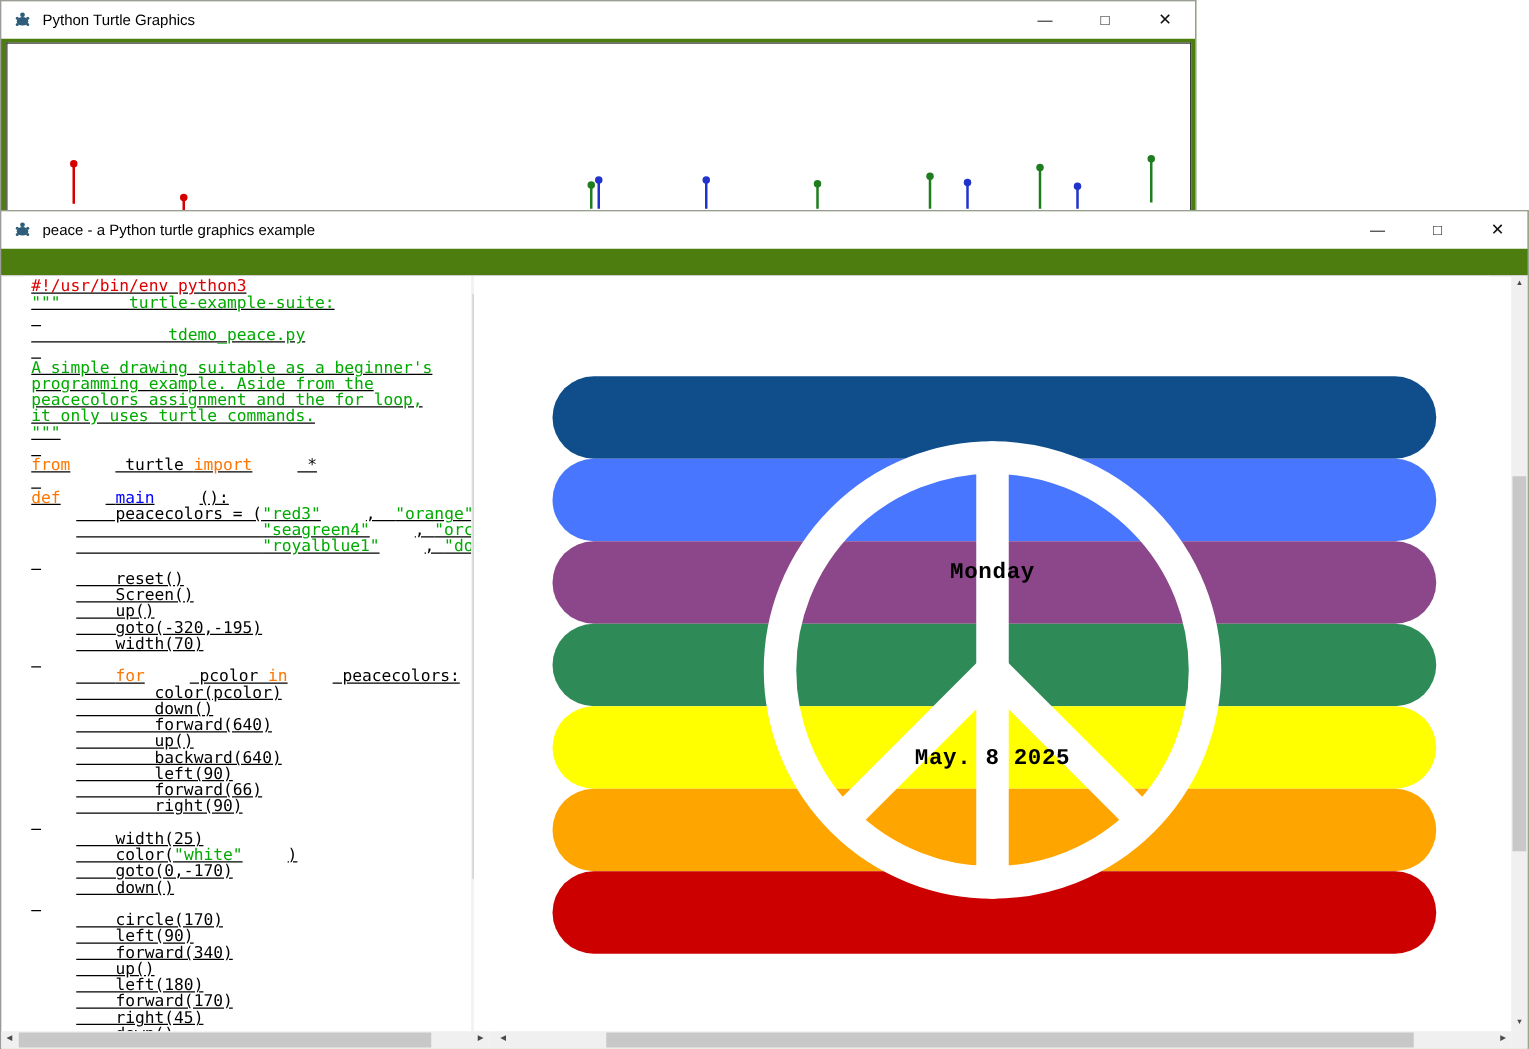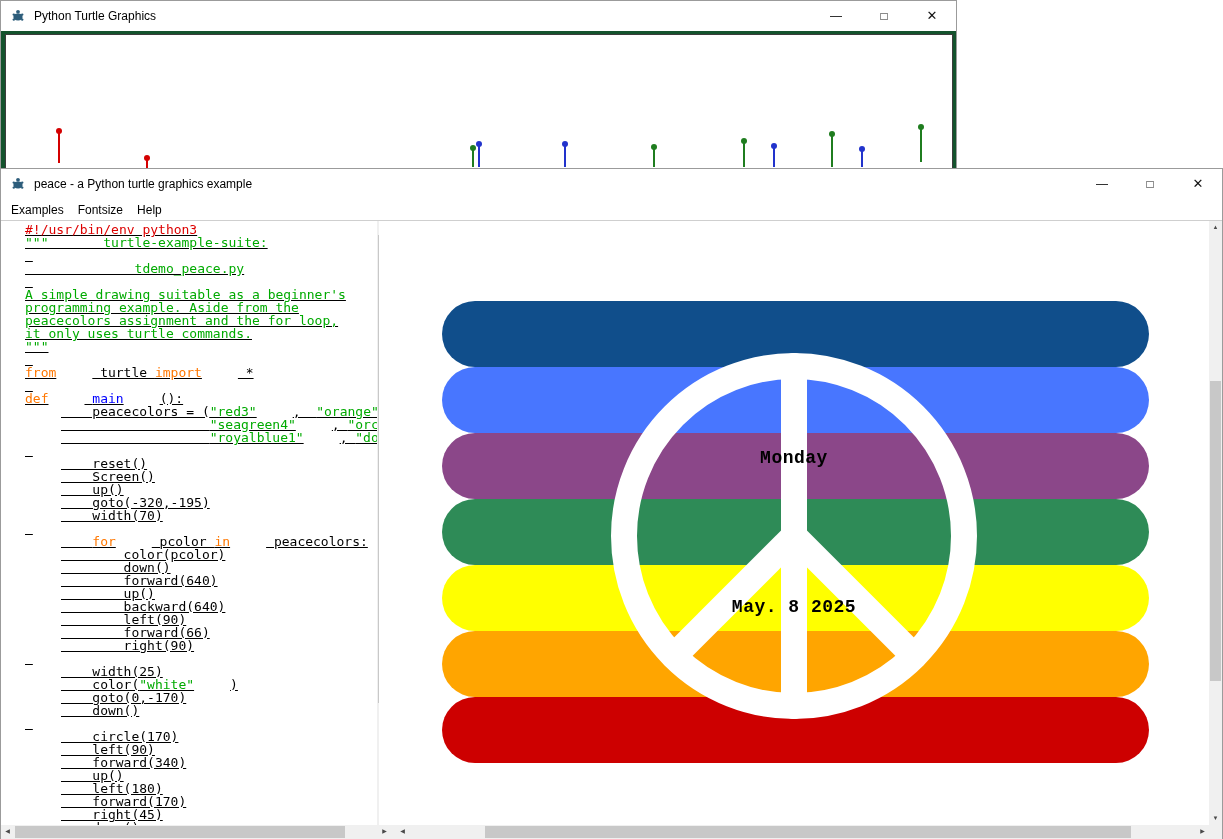--- a/index.html
+++ b/index.html
@@ -1,20 +1,20 @@
 <!DOCTYPE html>
 <html><head>
 <meta charset="utf-8">
 <style>
   * { margin:0; padding:0; box-sizing:border-box; }
   html,body { width:1223px; height:839px; }
   body { font-family:"Liberation Sans", sans-serif; background:#ffffff; overflow:hidden; }
   .screen { position:relative; width:1223px; height:839px; background:#ffffff; overflow:hidden; }
 
-  .window { position:absolute; background:#14532d; border:1px solid #9b9b9b; }
+  .window { position:absolute; background:#4d7c0f; border:1px solid #9b9b9b; }
   .top-window { left:0; top:0; width:957px; height:170px; border-bottom:none; z-index:1; }
   .peace-window { left:0; top:168px; width:1223px; height:733px; z-index:2; }
 
   .titlebar { height:30px; display:flex; align-items:center; background:#ffffff; }
   .tb-icon { margin-left:9px; width:16px; height:16px; flex:0 0 auto; }
   .title-text { margin-left:8px; font-size:12px; color:#000; white-space:nowrap; }
   .win-controls { margin-left:auto; display:flex; align-items:center; gap:28px; padding-right:14px; }
   .win-btn { width:20px; text-align:center; font-size:12px; color:#111; line-height:30px; }
   .win-btn.close { font-size:13px; }
 
@@ -116,25 +116,20 @@
         </svg>
       </span>
       <span class="title-text">peace - a Python turtle graphics example</span>
       <span class="win-controls">
         <span class="win-btn">—</span>
         <span class="win-btn">□</span>
         <span class="win-btn close">✕</span>
       </span>
     </div>
 
-    <div class="menubar">
-      <span class="menu-item">Examples</span>
-      <span class="menu-item">Fontsize</span>
-      <span class="menu-item">Help</span>
-    </div>
 
     <div class="content">
 
       <div class="code-pane" id="code-text"><div class="code-line"><span class="tok-c">#!/usr/bin/env python3</span></div><div class="code-line"><span class="tok-s">"""       turtle-example-suite:</span></div><div class="code-line">&nbsp;</div><div class="code-line"><span class="tok-s">              tdemo_peace.py</span></div><div class="code-line">&nbsp;</div><div class="code-line"><span class="tok-s">A simple drawing suitable as a beginner's</span></div><div class="code-line"><span class="tok-s">programming example. Aside from the</span></div><div class="code-line"><span class="tok-s">peacecolors assignment and the for loop,</span></div><div class="code-line"><span class="tok-s">it only uses turtle commands.</span></div><div class="code-line"><span class="tok-s">"""</span></div><div class="code-line">&nbsp;</div><div class="code-line"><span class="tok-k">from</span><span class="tok-n"> turtle </span><span class="tok-k">import</span><span class="tok-n"> *</span></div><div class="code-line">&nbsp;</div><div class="code-line"><span class="tok-k">def</span><span class="tok-n"> </span><span class="tok-d">main</span><span class="tok-n">():</span></div><div class="code-line"><span class="tok-n">    peacecolors = (</span><span class="tok-s">"red3"</span><span class="tok-n">,  </span><span class="tok-s">"orange"</span><span class="tok-n">, </span><span class="tok-s">"yellow"</span></div><div class="code-line"><span class="tok-n">                   </span><span class="tok-s">"seagreen4"</span><span class="tok-n">, </span><span class="tok-s">"orchid4"</span><span class="tok-n">,</span></div><div class="code-line"><span class="tok-n">                   </span><span class="tok-s">"royalblue1"</span><span class="tok-n">, </span><span class="tok-s">"dodgerblue4"</span></div><div class="code-line">&nbsp;</div><div class="code-line"><span class="tok-n">    reset()</span></div><div class="code-line"><span class="tok-n">    Screen()</span></div><div class="code-line"><span class="tok-n">    up()</span></div><div class="code-line"><span class="tok-n">    goto(-320,-195)</span></div><div class="code-line"><span class="tok-n">    width(70)</span></div><div class="code-line">&nbsp;</div><div class="code-line"><span class="tok-n">    </span><span class="tok-k">for</span><span class="tok-n"> pcolor </span><span class="tok-k">in</span><span class="tok-n"> peacecolors:</span></div><div class="code-line"><span class="tok-n">        color(pcolor)</span></div><div class="code-line"><span class="tok-n">        down()</span></div><div class="code-line"><span class="tok-n">        forward(640)</span></div><div class="code-line"><span class="tok-n">        up()</span></div><div class="code-line"><span class="tok-n">        backward(640)</span></div><div class="code-line"><span class="tok-n">        left(90)</span></div><div class="code-line"><span class="tok-n">        forward(66)</span></div><div class="code-line"><span class="tok-n">        right(90)</span></div><div class="code-line">&nbsp;</div><div class="code-line"><span class="tok-n">    width(25)</span></div><div class="code-line"><span class="tok-n">    color(</span><span class="tok-s">"white"</span><span class="tok-n">)</span></div><div class="code-line"><span class="tok-n">    goto(0,-170)</span></div><div class="code-line"><span class="tok-n">    down()</span></div><div class="code-line">&nbsp;</div><div class="code-line"><span class="tok-n">    circle(170)</span></div><div class="code-line"><span class="tok-n">    left(90)</span></div><div class="code-line"><span class="tok-n">    forward(340)</span></div><div class="code-line"><span class="tok-n">    up()</span></div><div class="code-line"><span class="tok-n">    left(180)</span></div><div class="code-line"><span class="tok-n">    forward(170)</span></div><div class="code-line"><span class="tok-n">    right(45)</span></div><div class="code-line"><span class="tok-n">    down()</span></div></div>
 
       <div class="sb sb-v-left">
         <span class="sb-arrow" style="top:0; left:0;">▲</span>
         <div class="sb-thumb" style="left:1px; right:1px; top:14px; height:468px;"></div>
         <span class="sb-arrow" style="bottom:0; left:0;">▼</span>
       </div>

